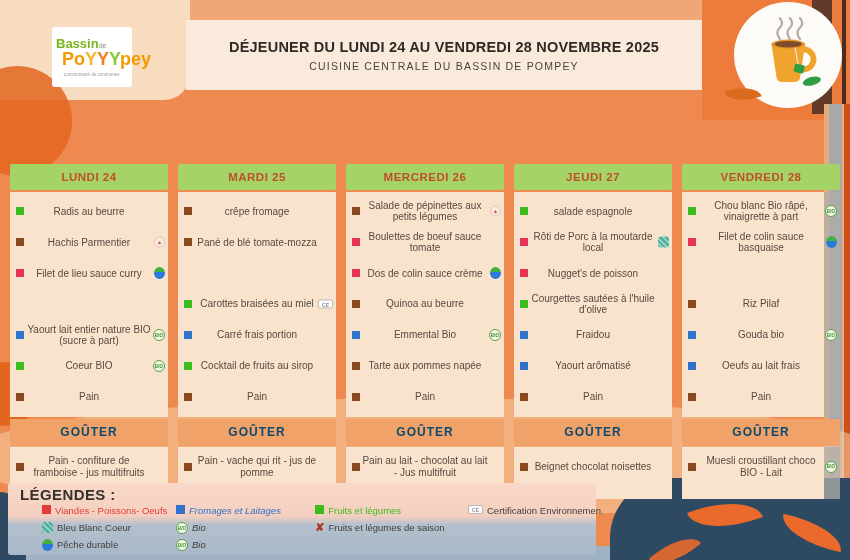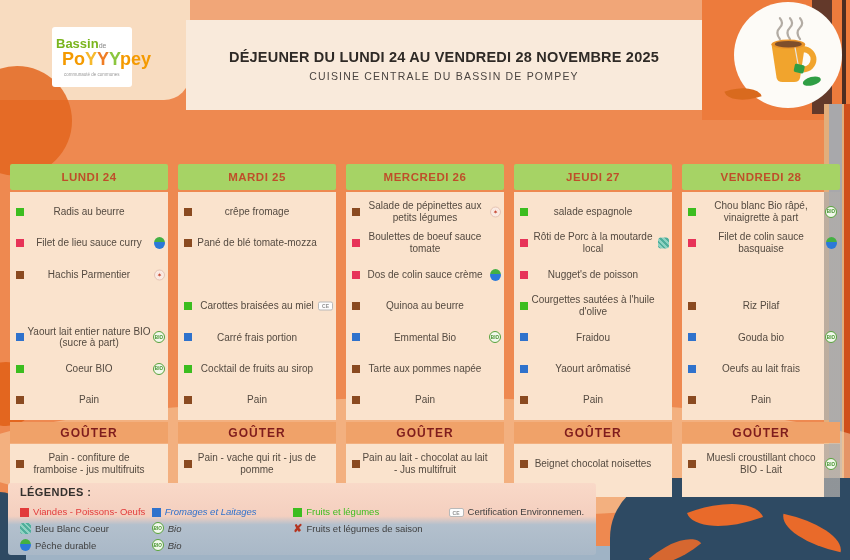--- a/index.html
+++ b/index.html
@@ -6,21 +6,21 @@
   #canvas{
     position:relative;width:850px;height:560px;overflow:hidden;
     background:#ee8950;font-family:"Liberation Sans",sans-serif;
     -webkit-font-smoothing:antialiased;
   }
   .deco{position:absolute;}
   
   .top-strip{left:0;top:0;width:710px;height:22px;background:#f1a678;}
   .logo-panel{left:0;top:0;width:190px;height:100px;background:#f8dcc0;border-radius:0 0 26px 0;}
   .corner-blob{left:-38px;top:66px;width:110px;height:110px;border-radius:50%;background:#e3661f;opacity:.85;}
-  .title-band{position:absolute;left:186px;top:20px;width:516px;height:90px;background:#f9eadb;
+  .title-band{position:absolute;left:186px;top:20px;width:516px;height:70px;background:#f9eadb;
     display:flex;flex-direction:column;align-items:center;justify-content:center;gap:5px;}
   .title-band .t1{font-size:14.5px;font-weight:700;color:#2f2a26;letter-spacing:.2px;}
   .title-band .t2{font-size:10.5px;color:#4a4440;letter-spacing:1.2px;}
   .logo-box{position:absolute;left:52px;top:27px;width:80px;height:60px;background:#ffffff;border-radius:3px;
     display:flex;flex-direction:column;align-items:flex-start;justify-content:center;padding:2px 4px;box-sizing:border-box;}
   .logo-line1{font-size:13px;font-weight:700;color:#7ab51d;line-height:1;}
   .logo-line1 .de{font-size:7px;color:#8a8a8a;font-weight:400;}
   .logo-line2{font-size:18px;font-weight:700;color:#f49a00;line-height:1.1;margin-left:6px;}
   .logo-line2 .fig1{color:#f6b92d;} .logo-line2 .fig2{color:#ef7d25;} .logo-line2 .fig3{color:#8bc63f;}
   .logo-tag{font-size:4.5px;color:#9a9a9a;margin-left:8px;margin-top:2px;}
@@ -53,43 +53,43 @@
   .day-header{height:26px;background:#a6d365;border-radius:2px;display:flex;align-items:center;justify-content:center;
     font-size:11.5px;font-weight:700;color:#bf4e2a;letter-spacing:.5px;flex:none;}
   .day-body{margin-top:2px;height:228px;background:#fae3cd;display:flex;flex-direction:column;padding:4px 0;box-sizing:border-box;}
   .col:last-child .day-body, .col:last-child .gouter-body{
     background:linear-gradient(90deg,#fae3cd 0 142px,rgba(176,173,170,.75) 142px 158px);}
   .row{flex:1;display:flex;align-items:center;position:relative;padding:0 16px 0 6px;min-height:0;}
   .bullet{width:8px;height:8px;flex:none;margin-right:2px;}
   .b-green{background:#3cbd1f;} .b-brown{background:#8a4a20;} .b-red{background:#e73358;} .b-blue{background:#2f72cc;}
   .row .txt{flex:1;text-align:center;font-size:10px;line-height:1.18;color:#544a40;}
   .row .mk{position:absolute;right:3px;top:50%;transform:translateY(-50%);}
-  .gouter-header{margin-top:2px;height:21px;background:#f0a269;display:flex;align-items:center;justify-content:center;
-    font-size:12px;font-weight:700;color:#7f1d1d;letter-spacing:1px;flex:none;}
+  .gouter-header{margin-top:2px;height:27px;background:#f0a269;display:flex;align-items:center;justify-content:center;
+    font-size:12px;font-weight:700;color:#0c4a6e;letter-spacing:1px;flex:none;}
   .gouter-body{margin-top:1px;height:53px;background:#fae3cd;display:flex;flex-direction:column;justify-content:flex-start;padding-top:4px;box-sizing:border-box;}
   .gouter-body .row{flex:none;min-height:32px;}
   
   .mk{display:inline-flex;align-items:center;justify-content:center;flex:none;box-sizing:border-box;}
   .mk-bio{width:12px;height:12px;border-radius:50%;background:#f2f8ec;border:1px solid #58a23c;color:#3f8f28;
     font-size:4.5px;font-weight:700;letter-spacing:.2px;}
   .mk-peche-durable{width:11px;height:12px;border-radius:50%;background:linear-gradient(180deg,#43b043 0 42%,#2b79d8 42% 100%);}
   .mk-haute-valeur{width:11px;height:11px;border-radius:50%;background:#faeae2;border:1px solid #e5c4b4;color:#c23b25;font-size:6px;line-height:1;}
   .mk-bleu-blanc-coeur{width:11px;height:11px;border-radius:3px;background:repeating-linear-gradient(45deg,#4fae9b 0 2px,#8fd2c2 2px 4px);}
   .mk-certification{min-width:15px;height:9px;border-radius:2px;background:#fdfdfd;border:1px solid #b9b9b9;color:#8f8f8f;
     font-size:5px;font-weight:700;padding:0 1px;}
   .mk-fruits-saison{color:#b5341f;font-size:11px;font-weight:700;line-height:1;}
   
   #legend{position:absolute;left:8px;top:483px;width:588px;height:72px;
     background:linear-gradient(180deg,#f9d9c8 0%,#f4cfbf 46%,#b3c0cd 58%,#a9b8c7 100%);
     border-radius:3px;padding:3px 0 0 12px;box-sizing:border-box;}
-  #legend .lg-title{font-size:11px;font-weight:700;color:#33302d;letter-spacing:.4px;margin-bottom:2px;}
+  #legend .lg-title{font-size:15px;font-weight:700;color:#33302d;letter-spacing:.4px;margin-bottom:2px;}
   .lg-grid{display:flex;}
   .lg-col{display:flex;flex-direction:column;}
   .lg-col.c0{width:134px;} .lg-col.c1{width:144px;font-style:italic;} .lg-col.c2{width:158px;} .lg-col.c3{width:150px;}
-  .lg-row{display:flex;align-items:flex-end;gap:4px;height:17px;}
+  .lg-row{display:flex;align-items:flex-start;gap:4px;height:17px;margin-left:22px;}
   .lg-sq{width:9px;height:9px;flex:none;}
   .lg-label{font-size:9.5px;white-space:nowrap;}
   .lg-mklabel{font-size:9.5px;color:#3f3f3f;white-space:nowrap;}
   
   .cup-svg{position:absolute;left:748px;top:14px;width:84px;height:84px;}
 </style>
 </head>
 <body>
 
 <div id="canvas">
@@ -146,28 +146,28 @@
 
   <div id="cols">
       <div class="col">
         <div class="day-header">LUNDI 24</div>
         <div class="day-body">
           <div class="row">
             <span class="bullet b-green"></span>
             <span class="txt">Radis au beurre</span>
           </div>
           <div class="row">
+            <span class="bullet b-brown"></span>
+            <span class="txt">Hachis Parmentier</span>
+            <span class="mk mk-haute-valeur">✶</span>
+          </div>
+          <div class="row">
             <span class="bullet b-red"></span>
             <span class="txt">Filet de lieu sauce curry</span>
             <span class="mk mk-peche-durable"></span>
-          </div>
-          <div class="row">
-            <span class="bullet b-brown"></span>
-            <span class="txt">Hachis Parmentier</span>
-            <span class="mk mk-haute-valeur">✶</span>
           </div>
           <div class="row"></div>
           <div class="row">
             <span class="bullet b-blue"></span>
             <span class="txt">Yaourt lait entier nature BIO (sucre à part)</span>
             <span class="mk mk-bio">BIO</span>
           </div>
           <div class="row">
             <span class="bullet b-green"></span>
             <span class="txt">Coeur BIO</span>

